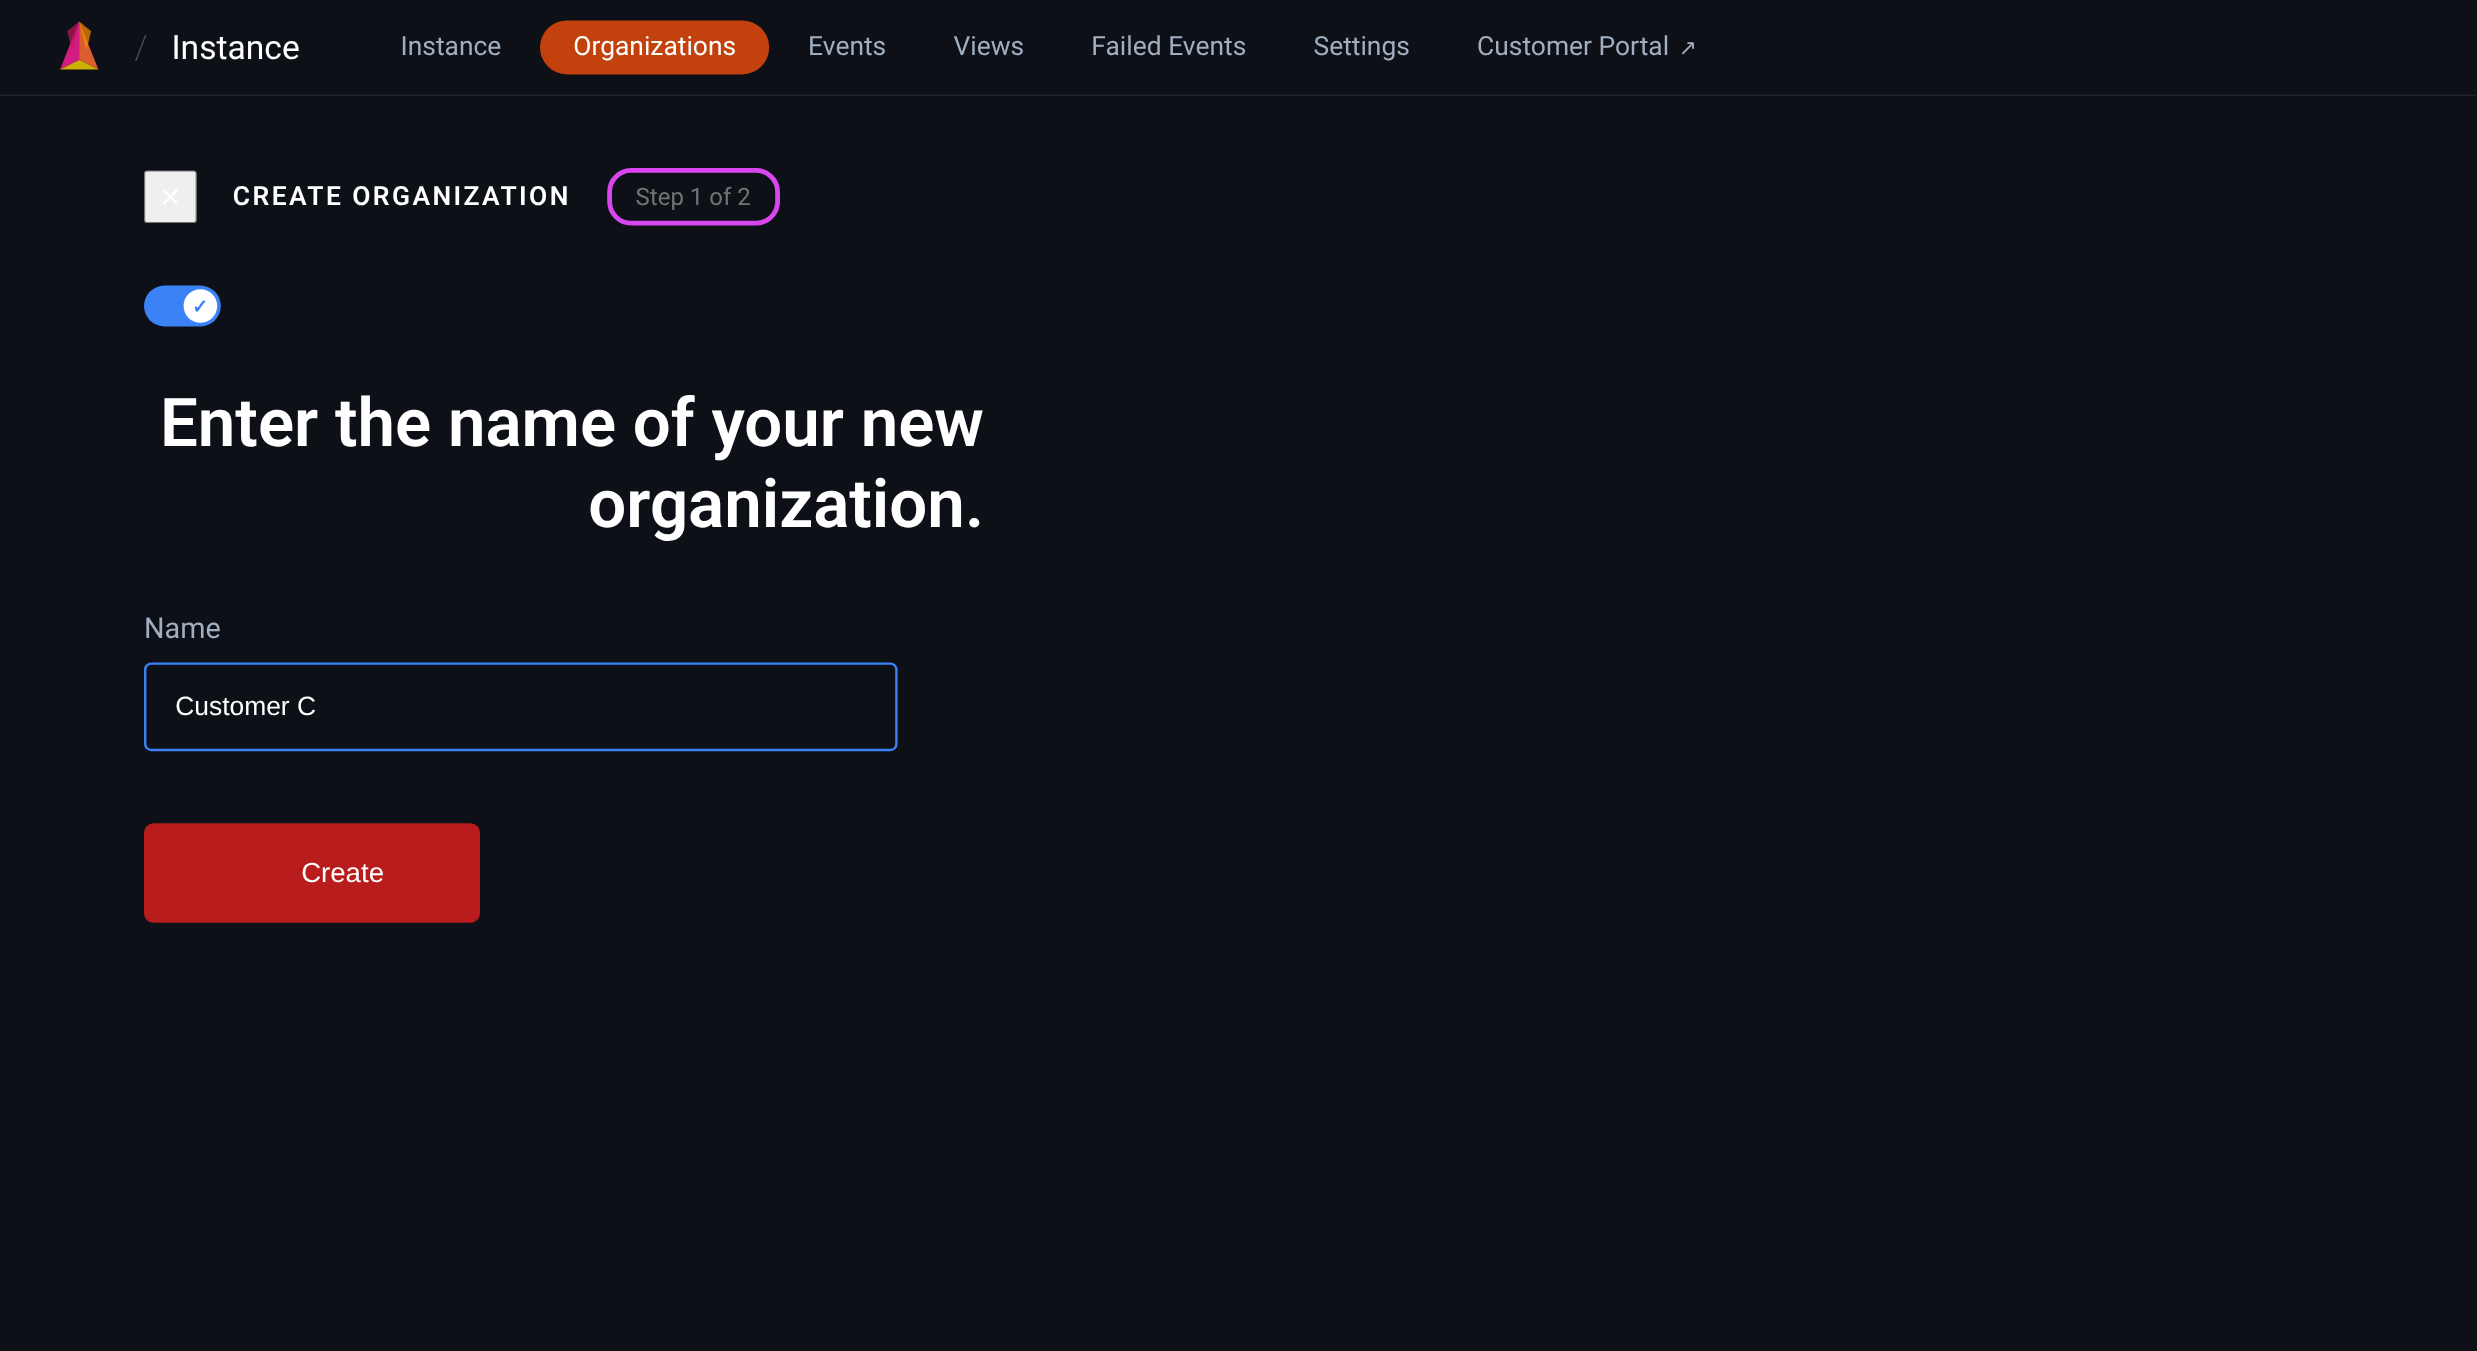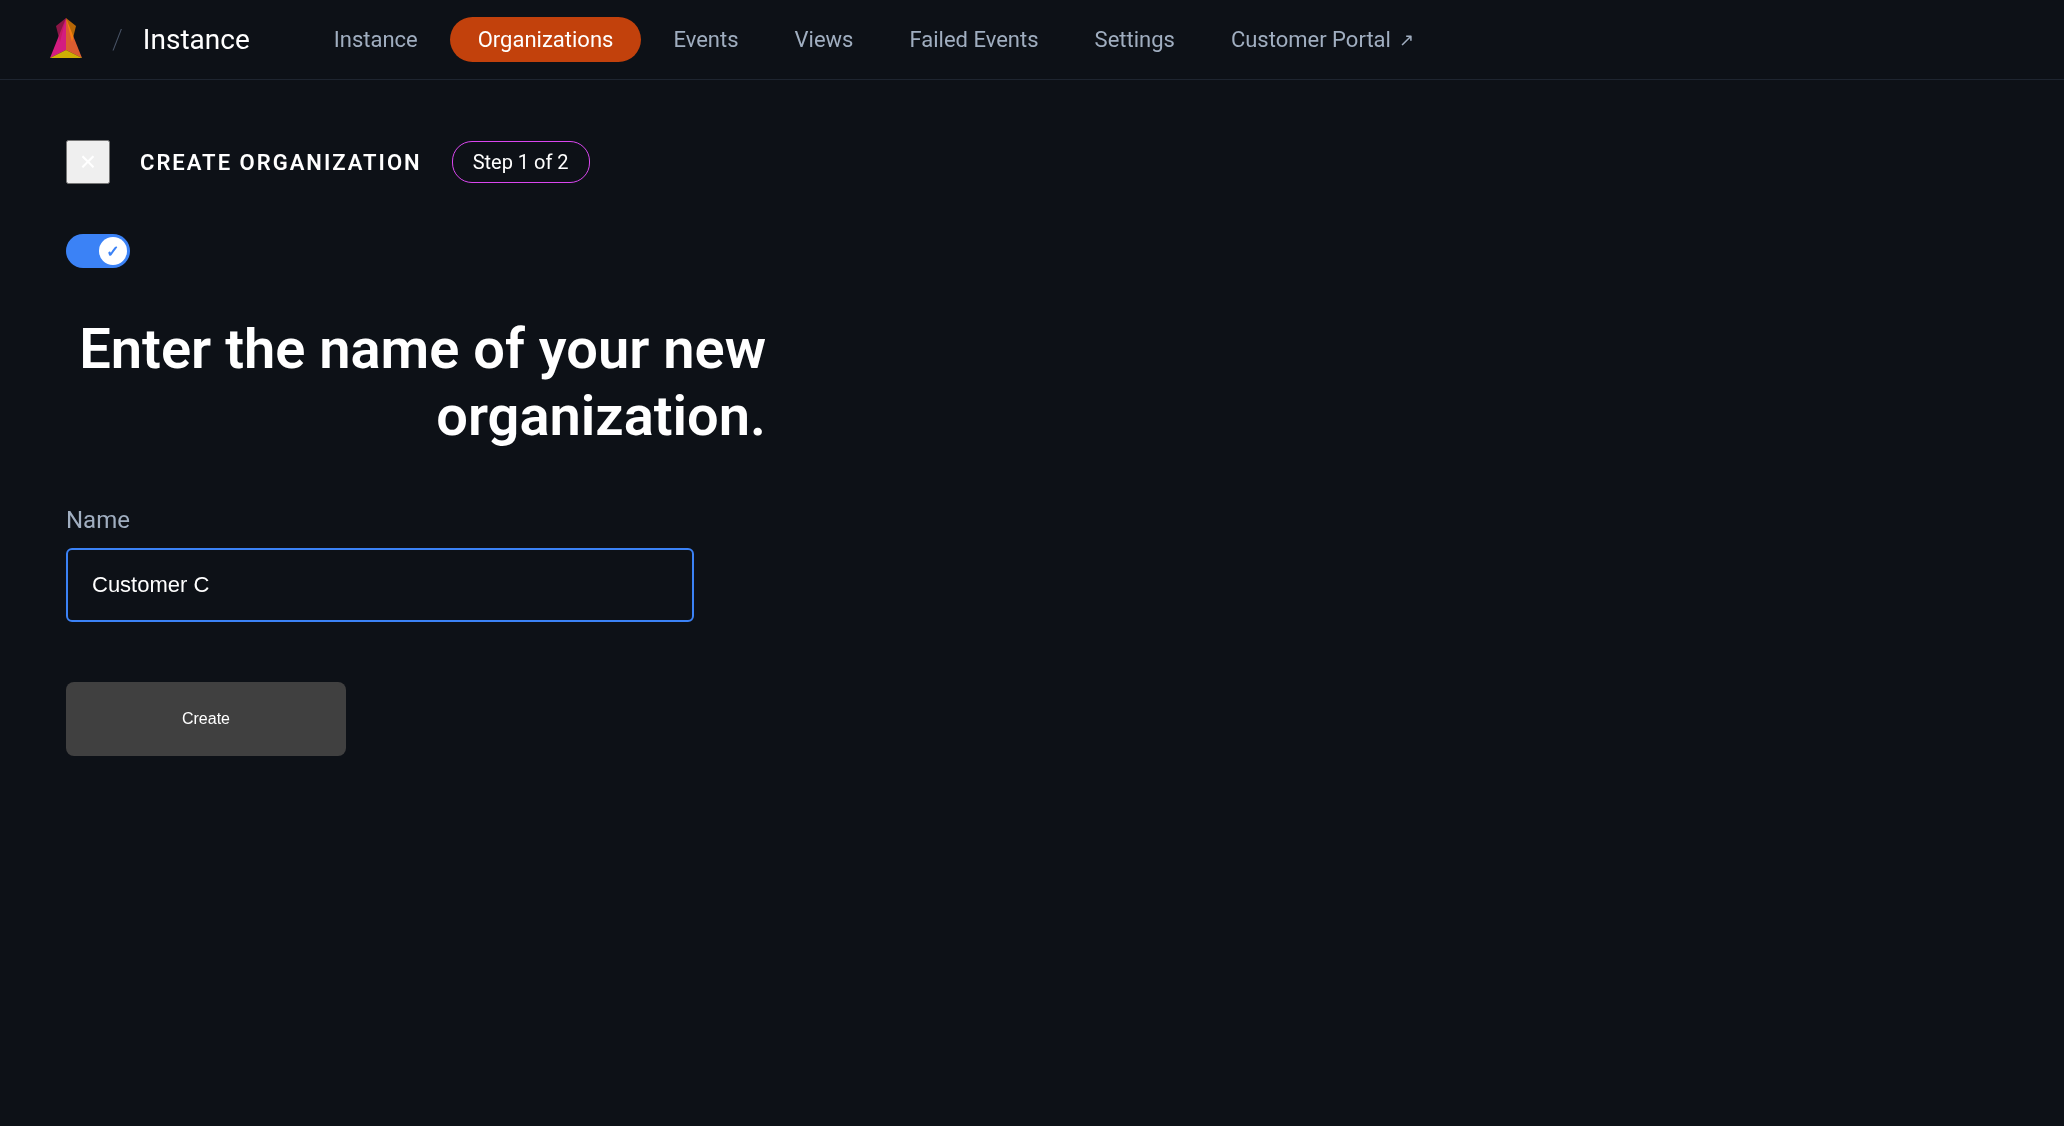--- a/index.html
+++ b/index.html
@@ -81,21 +81,21 @@
       gap: 8px;
       text-align: center;
     }
 
     .external-icon {
       font-size: 18px;
     }
 
     
     .main-content {
-      padding: 60px 66px;
+      padding: 60px 120px;
     }
 
     
     .form-header {
       display: flex;
       align-items: center;
       gap: 30px;
       margin-bottom: 50px;
     }
 
@@ -113,25 +113,25 @@
 
     .form-title {
       font-size: 22px;
       font-weight: 600;
       color: #ffffff;
       letter-spacing: 2px;
       text-transform: uppercase;
     }
 
     .step-badge {
-      border: 1px solid #d946ef;
+      border: 4px solid #d946ef;
       border-radius: 20px;
       padding: 8px 20px;
       font-size: 20px;
-      color: #ffffff;
+      color: #737373;
     }
 
     
     .toggle-section {
       display: flex;
       align-items: center;
       gap: 16px;
       margin-bottom: 48px;
     }
 
@@ -203,29 +203,30 @@
       background-color: #0d1117;
       border: 2px solid #3b82f6;
       border-radius: 6px;
       color: #ffffff;
       font-size: 22px;
       outline: none;
     }
 
     
     .create-btn {
-      background-color: #404040;
+      background-color: #b91c1c;
       color: #ffffff;
       border: none;
       border-radius: 8px;
       padding: 28px 80px;
-      font-size: 16px;
+      font-size: 23px;
       font-weight: 500;
       cursor: pointer;
       min-width: 280px;
+      text-align: right;
     }
   </style>
 </head>
 <body>
 
 <header class="header">
   <div class="logo-area">
 
     <svg class="logo-icon" viewBox="0 0 52 52" fill="none" xmlns="http://www.w3.org/2000/svg">
 

